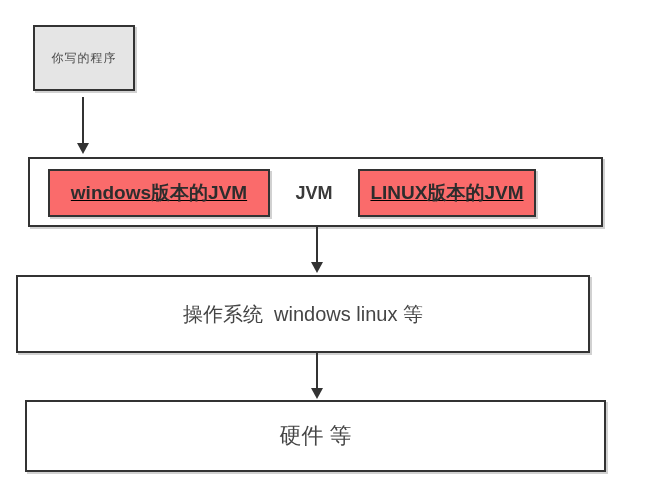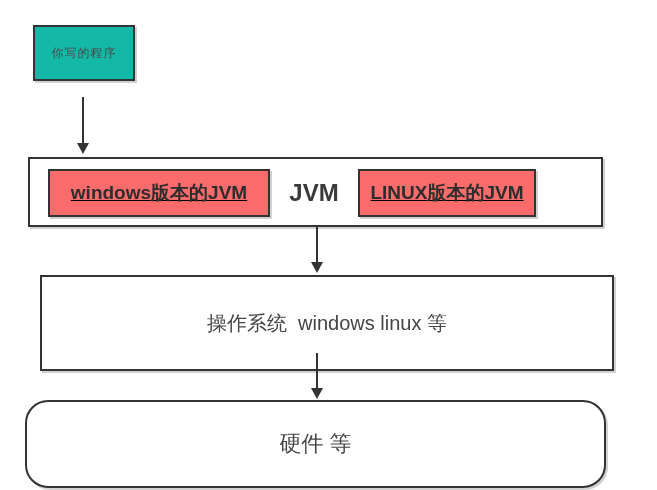--- a/index.html
+++ b/index.html
@@ -19,22 +19,22 @@
     position: absolute;
     box-sizing: border-box;
     border: 2px solid #333333;
     background: #ffffff;
     display: flex;
     align-items: center;
     justify-content: center;
     box-shadow: 2px 2px 0 rgba(0,0,0,0.18);
   }
   .note-box {
-    left: 33px; top: 25px; width: 102px; height: 56px;
-    background: #14b8a6;
+    left: 33px; top: 25px; width: 102px; height: 66px;
+    background: #e5e5e5;
   }
   .note-label {
     font-size: 12px;
     color: #4a4a4a;
     letter-spacing: 1px;
   }
   .jvm-outer-box {
     left: 28px; top: 157px; width: 575px; height: 70px;
   }
   .red-box {
@@ -51,34 +51,34 @@
   }
   .linux-jvm-box {
     left: 358px; top: 169px; width: 178px; height: 48px;
   }
   .jvm-center-label {
     position: absolute;
     left: 270px; top: 169px; width: 88px; height: 48px;
     display: flex;
     align-items: center;
     justify-content: center;
-    font-size: 24px;
+    font-size: 18px;
     font-weight: bold;
     color: #3a3a3a;
   }
   .os-box {
-    left: 40px; top: 275px; width: 574px; height: 96px;
+    left: 16px; top: 275px; width: 574px; height: 78px;
   }
   .os-label {
     font-size: 20px;
     color: #454545;
     white-space: pre;
   }
   .hw-box {
-    left: 25px; top: 400px; width: 581px; height: 88px; border-radius: 23px;
+    left: 25px; top: 400px; width: 581px; height: 72px;
   }
   .hw-label {
     font-size: 22px;
     color: #454545;
     white-space: pre;
   }
   .arrow {
     position: absolute;
     width: 12px;
   }

